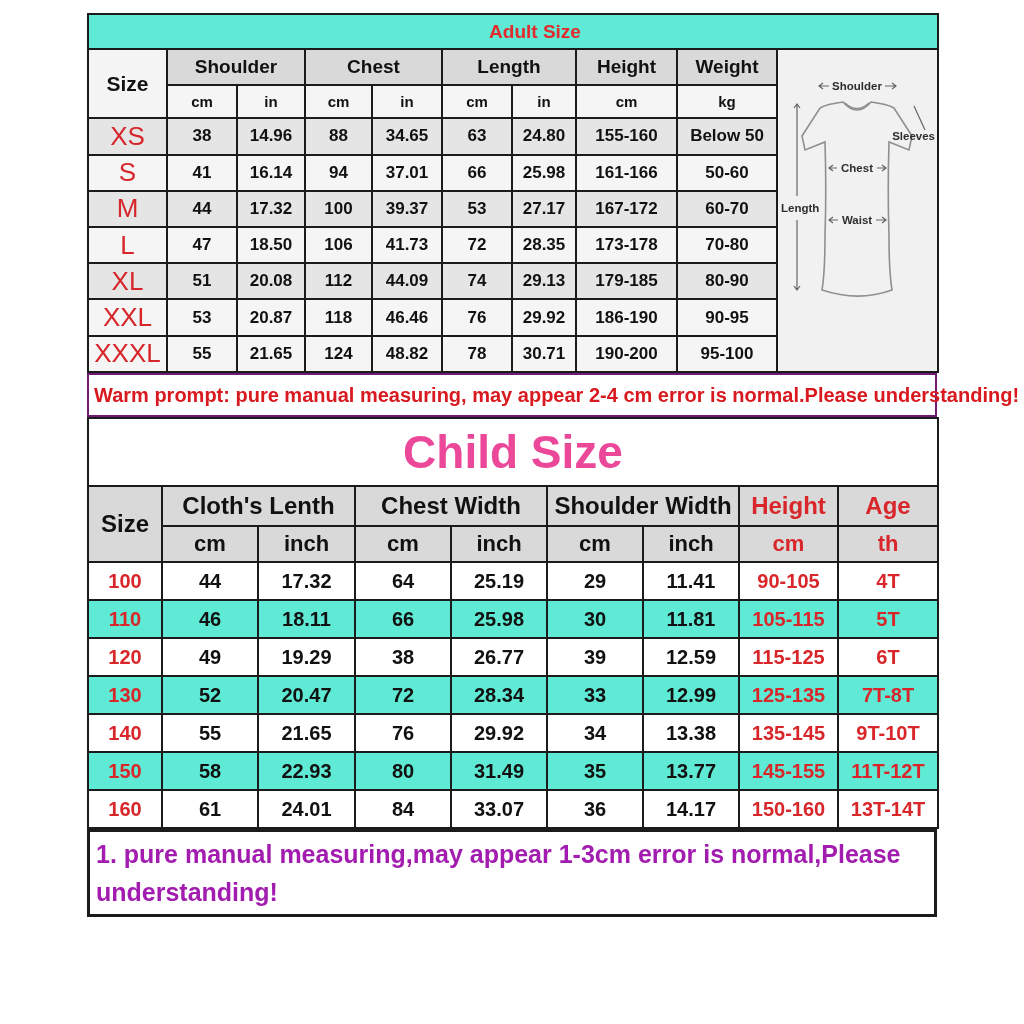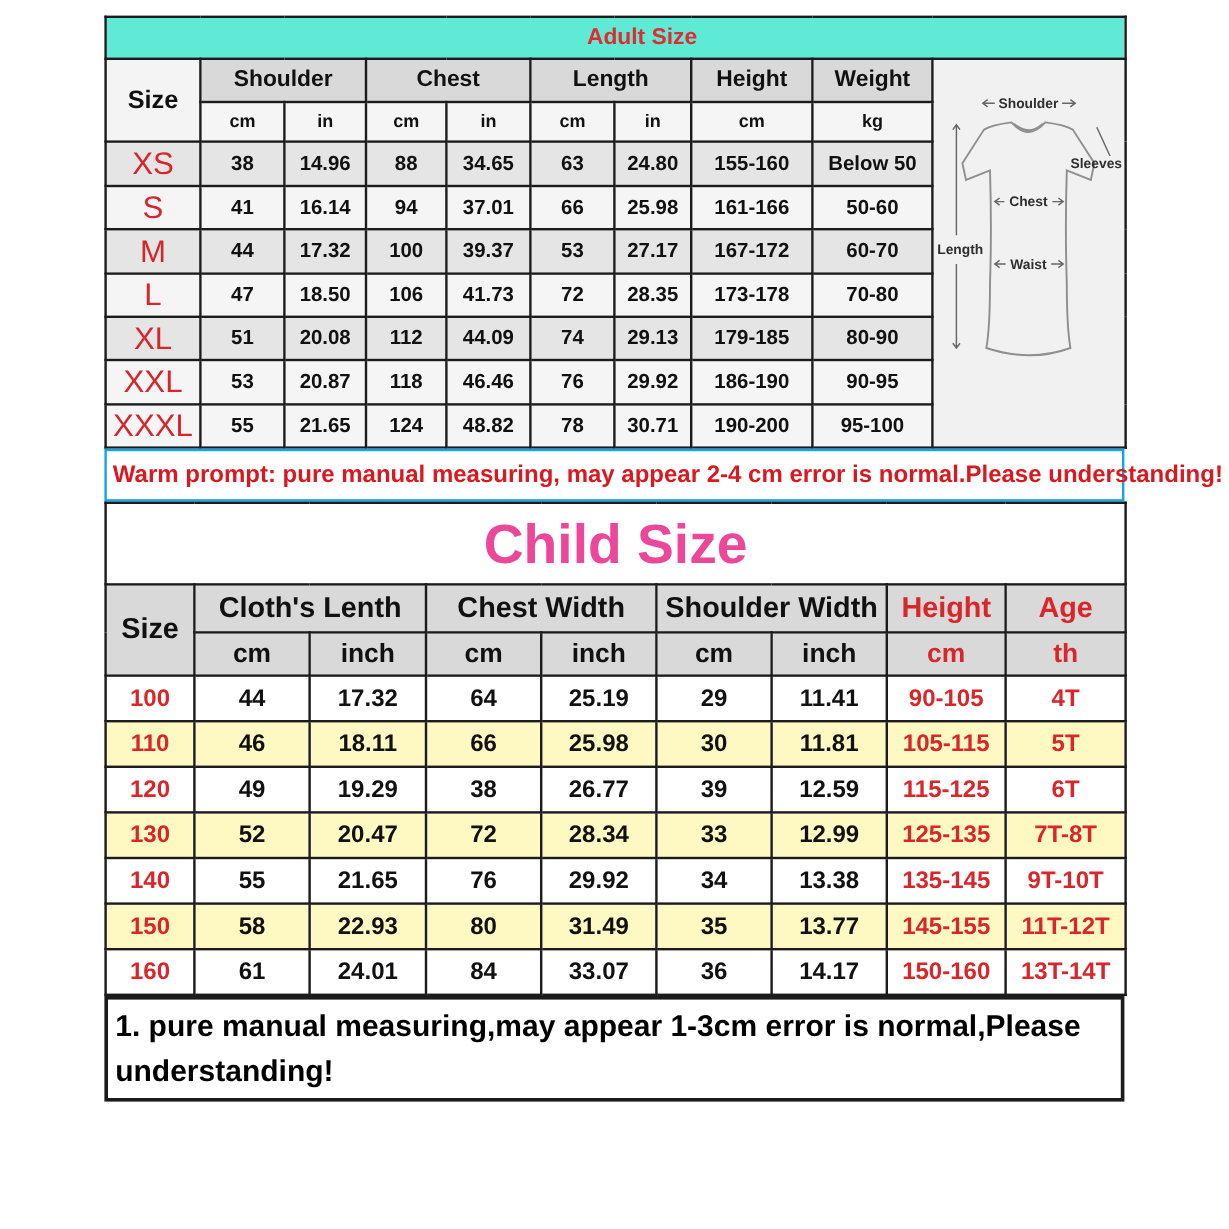--- a/index.html
+++ b/index.html
@@ -18,38 +18,38 @@
   .adult .gh{background:#d9d9d9;font-weight:bold;font-size:19px;height:32px;}
   .adult .size-head{background:#f4f4f4;font-weight:bold;font-size:21px;}
   .adult .sub td{height:29px;background:#f5f5f5;font-weight:bold;font-size:15px;}
   .adult tr.data td{height:32px;font-weight:bold;font-size:17px;}
   .adult tr.data td.a-size{color:#d6262b;font-weight:400;font-size:26px;}
   .adult tr.g td{background:#e5e5e5;text-align:center;}
   .adult tr.w td{background:#f5f5f5;}
   .adult td.shirt{background:#f1f1f1;padding:0;}
   
   .warm{
-    width:836px;height:40px;border:2px solid #0ea5e9;background:#fff;
+    width:836px;height:40px;border:2px solid #701a75;background:#fff;
     display:flex;align-items:center;padding:0 5px;
     color:#d8191f;font-weight:bold;font-size:20px;white-space:nowrap;
   }
   
   .c-title{height:66px;font-size:46px;font-weight:bold;color:#ec4899;background:#fff;}
   .child .gh{background:#d9d9d9;font-weight:bold;font-size:24px;height:38px;}
   .child .size-head{background:#d9d9d9;font-weight:bold;font-size:24px;}
   .child .sub td{height:34px;background:#d9d9d9;font-weight:bold;font-size:22px;}
   .child tr.data td{height:36px;font-weight:bold;font-size:20px;}
-  .child tr.cg td{background:#fef9c3;}
+  .child tr.cg td{background:#5eead4;}
   .child tr.cw td{background:#ffffff;}
   .red{color:#d8262a;}
   
   .notes{
     width:832px;border:3px solid #1b1b1b;background:#fff;
     padding:3px 6px;font-weight:bold;font-size:25px;line-height:38px;
-    color:#000000;text-align:left;
+    color:#a21caf;text-align:left;
   }
   .notes p{margin:0;}
   svg text{font-family:"Liberation Sans",sans-serif;}
 </style>
 </head>
 <body>
 
 <div class="wrap">
 
   <table class="adult">

